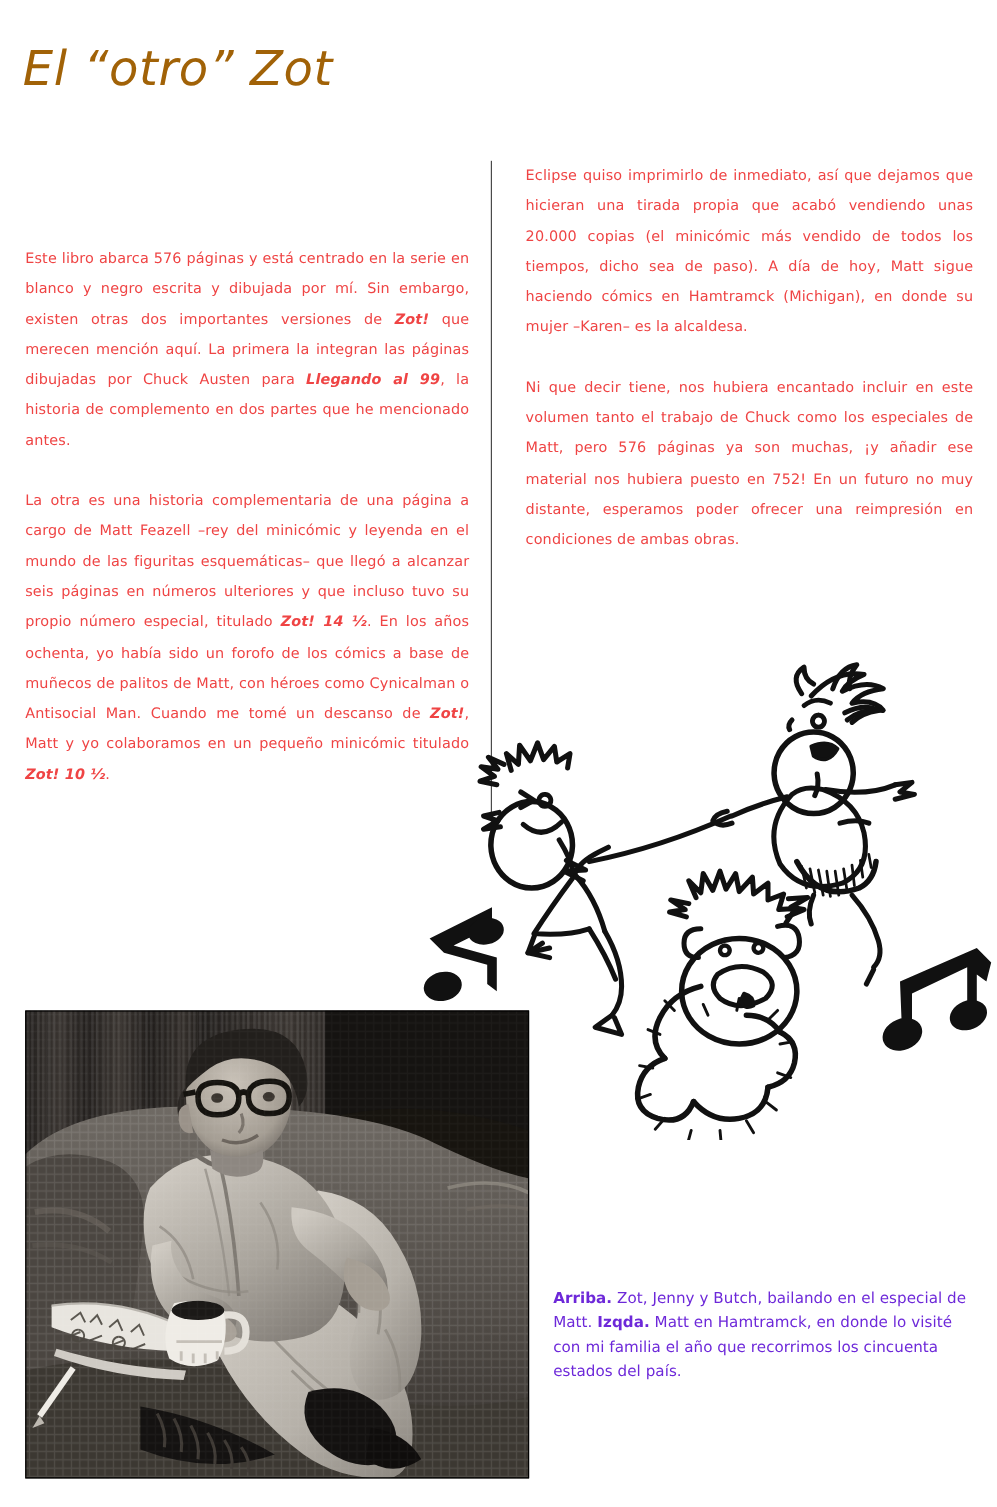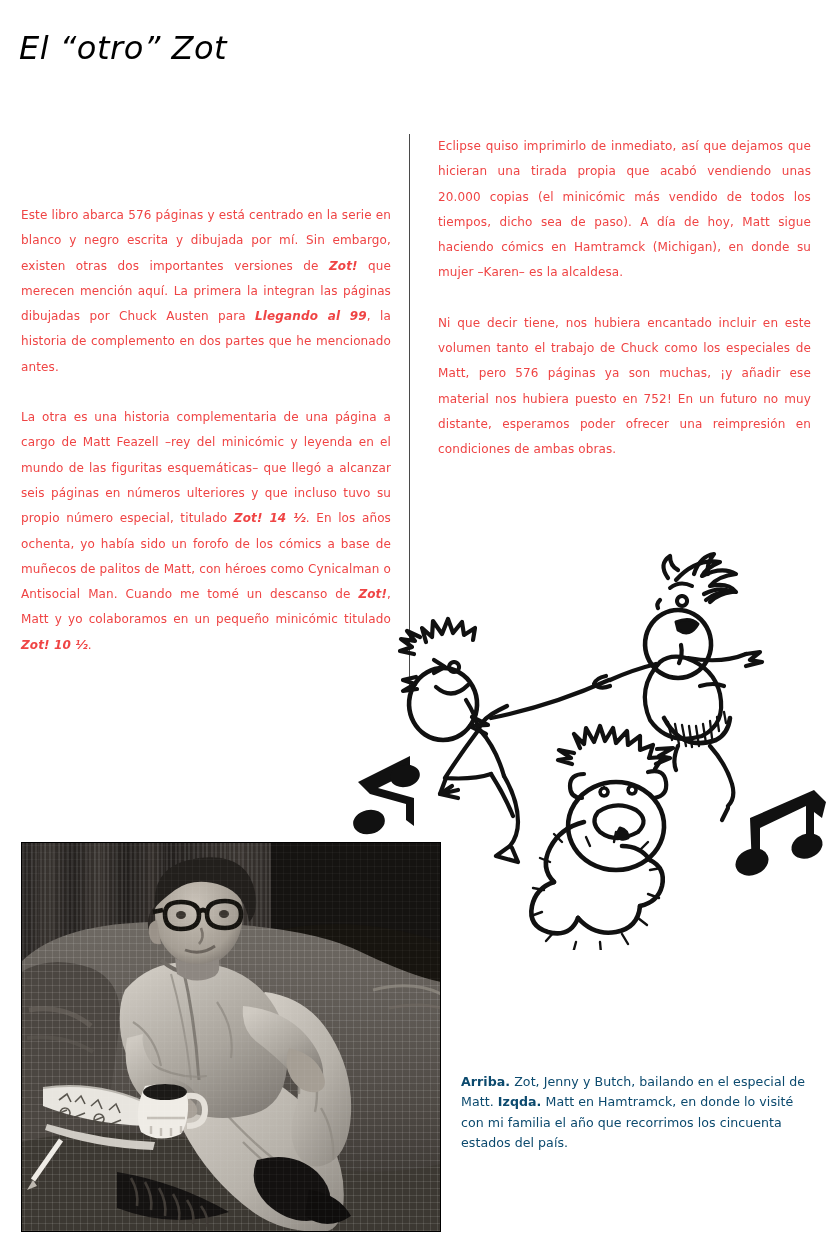--- a/index.html
+++ b/index.html
@@ -15,25 +15,25 @@
     font-family: "DejaVu Sans", "Liberation Sans", sans-serif;
     color: #1a1a1a;
     -webkit-font-smoothing: antialiased;
   }
 
   
   #page-title {
     position: absolute;
     left: 19px;
     top: 8px;
-    font-size: 32px;
+    font-size: 40px;
     font-style: italic;
     font-weight: 500;
     letter-spacing: 0.5px;
-    color: #000000;
+    color: #a16207;
     white-space: nowrap;
     font-family: "DejaVu Sans", "Liberation Sans", sans-serif;
   }
 
   
   .col {
     position: absolute;
     font-size: 12px;
     line-height: 25.3px;
     text-align: justify;
@@ -87,21 +87,21 @@
   #photo svg { display: block; width: 100%; height: 100%; }
 
   
   #caption {
     position: absolute;
     left: 461px;
     top: 1072px;
     width: 355px;
     font-size: 12.6px;
     line-height: 20.4px;
-    color: #0c4a6e;
+    color: #6d28d9;
     letter-spacing: 0.05px;
   }
   #caption b { font-weight: 700; }
 </style>
 </head>
 <body>
 
 <h1 id="page-title">El “otro” Zot</h1>
 
 <div id="column-divider"></div>

